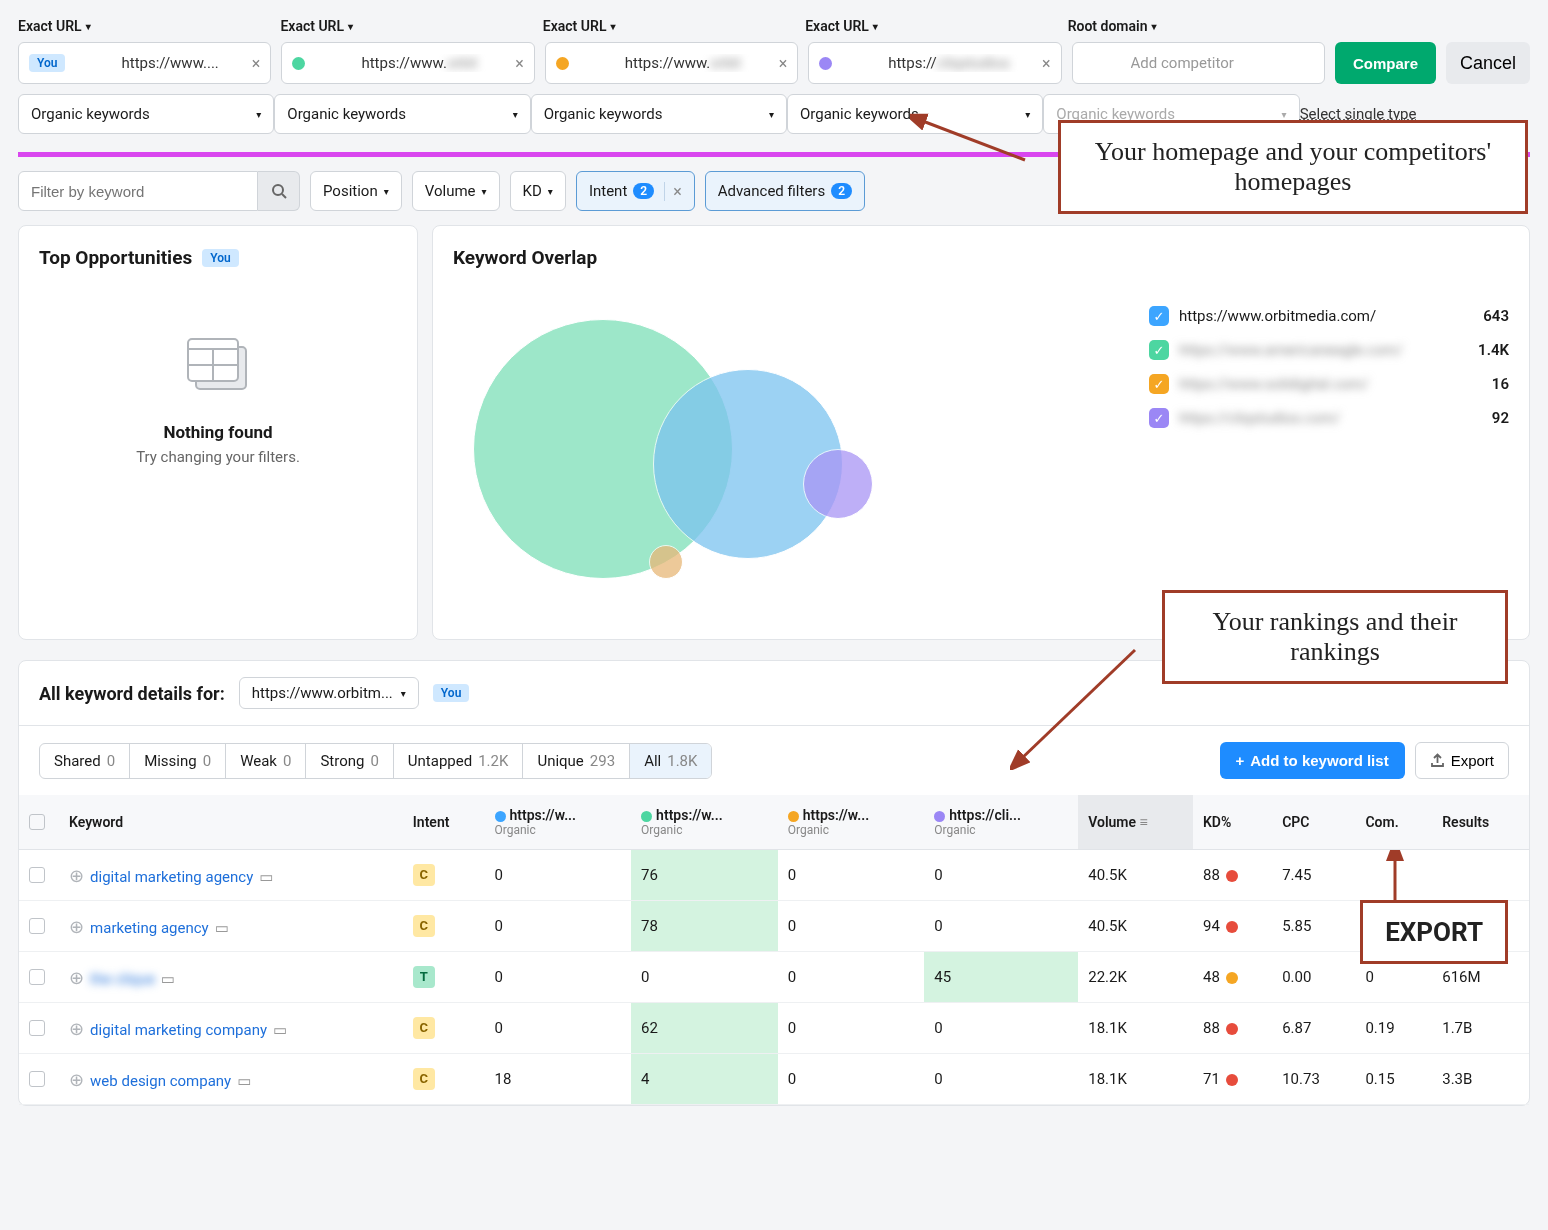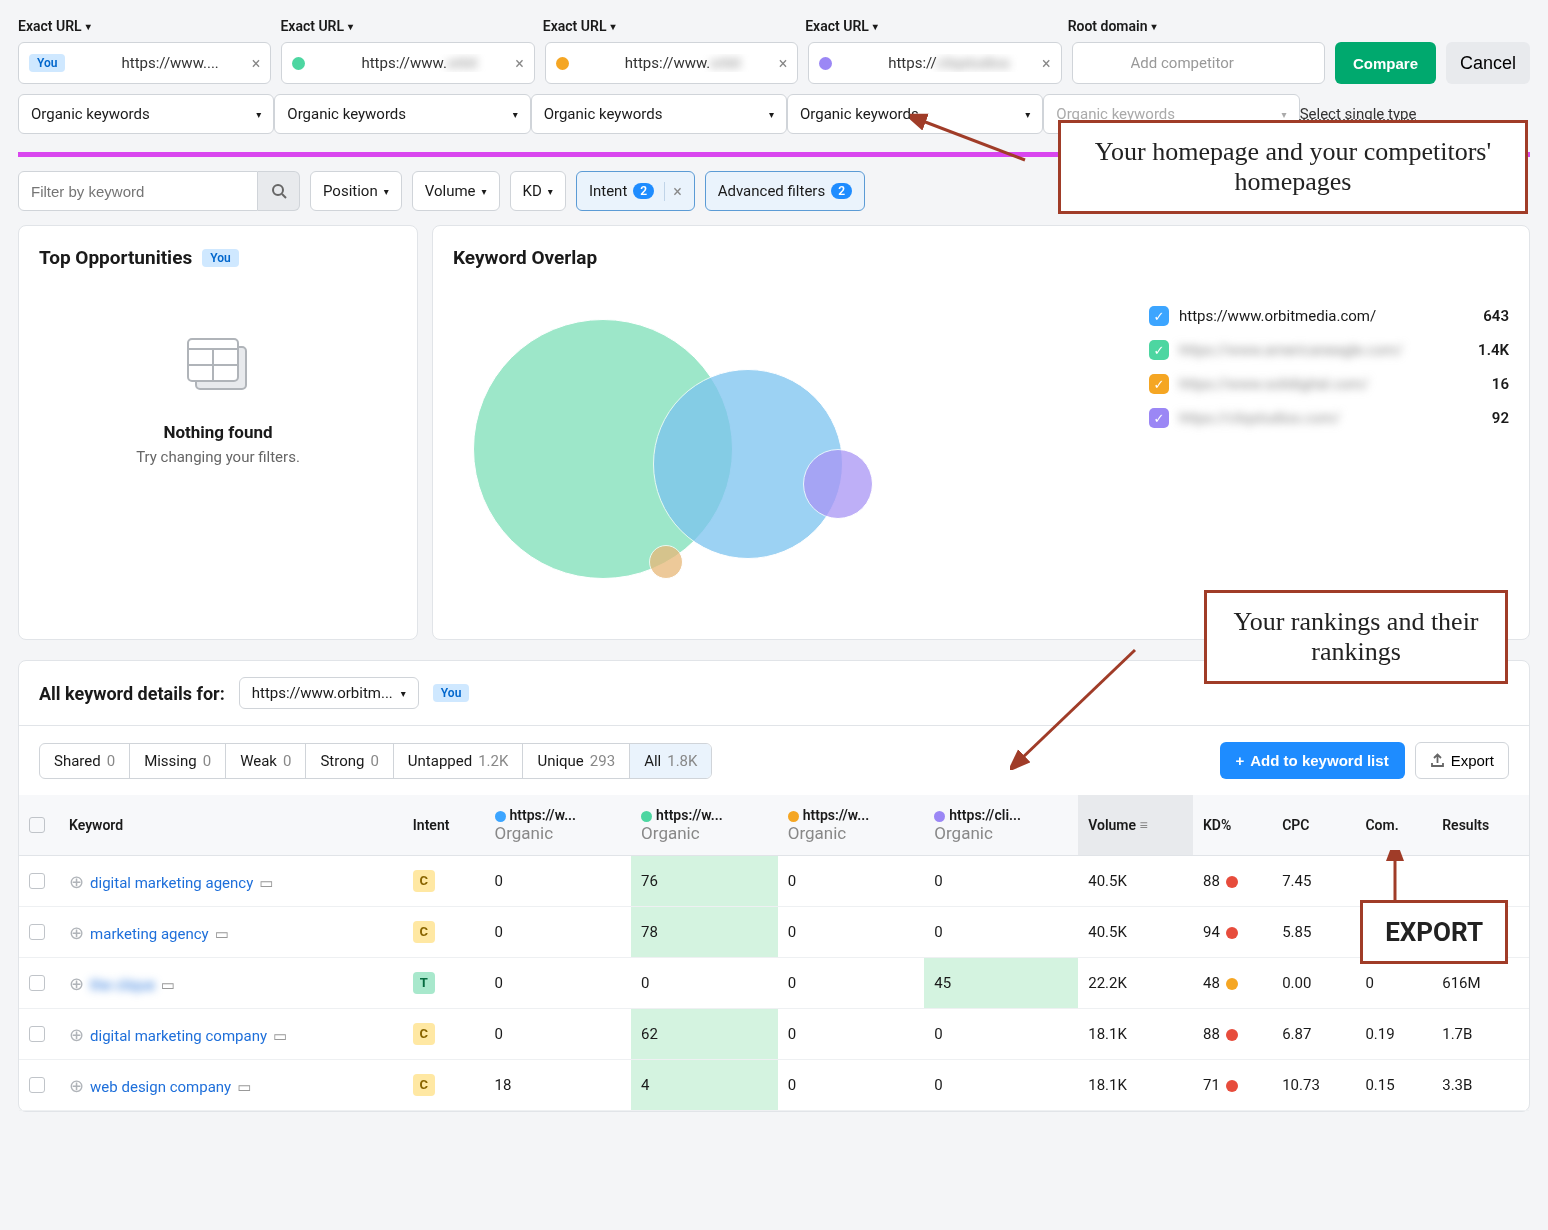--- a/index.html
+++ b/index.html
@@ -67,21 +67,21 @@
 .tab.active { background: #eaf3fc; }
 .tab-count { color: #888; }
 .tabs-actions { display: flex; gap: 10px; }
 .btn-add { background: #1e8cff; color: #fff; border: none; border-radius: 6px; padding: 9px 16px; font-size: 15px; font-weight: 600; display: flex; align-items: center; gap: 6px; cursor: pointer; }
 .btn-export { background: #fff; border: 1px solid #d0d4d9; border-radius: 6px; padding: 9px 14px; font-size: 15px; display: flex; align-items: center; gap: 6px; cursor: pointer; }
 
 .table { width: 100%; border-collapse: collapse; }
 .table th { text-align: left; padding: 12px 10px; font-size: 14px; font-weight: 600; background: #f7f8fa; border-bottom: 1px solid #e1e4e8; }
 .table th.right, .table td.right { }
 .table th.vol { background: #e8eaed; }
-.sub-header { font-size: 17px; color: #888; font-weight: 400; display: block; }
+.sub-header { font-size: 12px; color: #888; font-weight: 400; display: block; }
 .col-dot { width: 11px; height: 11px; border-radius: 50%; display: inline-block; margin-right: 4px; vertical-align: middle; }
 .table td { padding: 14px 10px; border-bottom: 1px solid #eef0f2; font-size: 15px; }
 .kw-link { color: #1e6fda; text-decoration: none; }
 .row-check { width: 16px; height: 16px; border: 1.5px solid #c0c4c9; border-radius: 3px; }
 .expand-icon { color: #b0b4b9; font-size: 18px; margin-right: 6px; }
 .serp-icon { color: #999; margin-left: 6px; }
 .intent-badge { display: inline-block; width: 22px; height: 22px; border-radius: 4px; text-align: center; line-height: 22px; font-size: 13px; font-weight: 700; }
 .intent-C { background: #ffe8a3; color: #8a6500; }
 .intent-T { background: #a8e8cc; color: #056b3f; }
 .highlight-green { background: #d4f3e0; }
@@ -423,21 +423,21 @@
   <div class="annotation" style="top:120px; right:20px; width:470px; text-align:center;">Your homepage and your competitors' homepages</div>
   <svg class="arrow-svg" style="top:110px; left:910px;" width="120" height="70">
       <defs>
         <marker id="ah1" markerWidth="10" markerHeight="10" refX="2" refY="3" orient="auto">
           <path d="M0,0 L0,6 L8,3 z" fill="#a03c28"></path>
         </marker>
       </defs>
       <line x1="115" y1="50" x2="10" y2="10" stroke="#a03c28" stroke-width="3" marker-end="url(#ah1)"></line>
     </svg>
 
-  <div class="annotation" style="top:590px; right:40px; width:304px; text-align:center;">Your rankings and their rankings</div>
+  <div class="annotation" style="top:590px; right:40px; width:346px; text-align:center;">Your rankings and their rankings</div>
   <svg class="arrow-svg" style="top:640px; left:1010px;" width="130" height="130">
       <defs>
         <marker id="ah2" markerWidth="10" markerHeight="10" refX="2" refY="3" orient="auto">
           <path d="M0,0 L0,6 L8,3 z" fill="#a03c28"></path>
         </marker>
       </defs>
       <line x1="125" y1="10" x2="10" y2="120" stroke="#a03c28" stroke-width="3" marker-end="url(#ah2)"></line>
     </svg>
 
   <div class="annotation" style="top:900px; right:40px; font-weight:700; font-family:inherit;">EXPORT</div>

